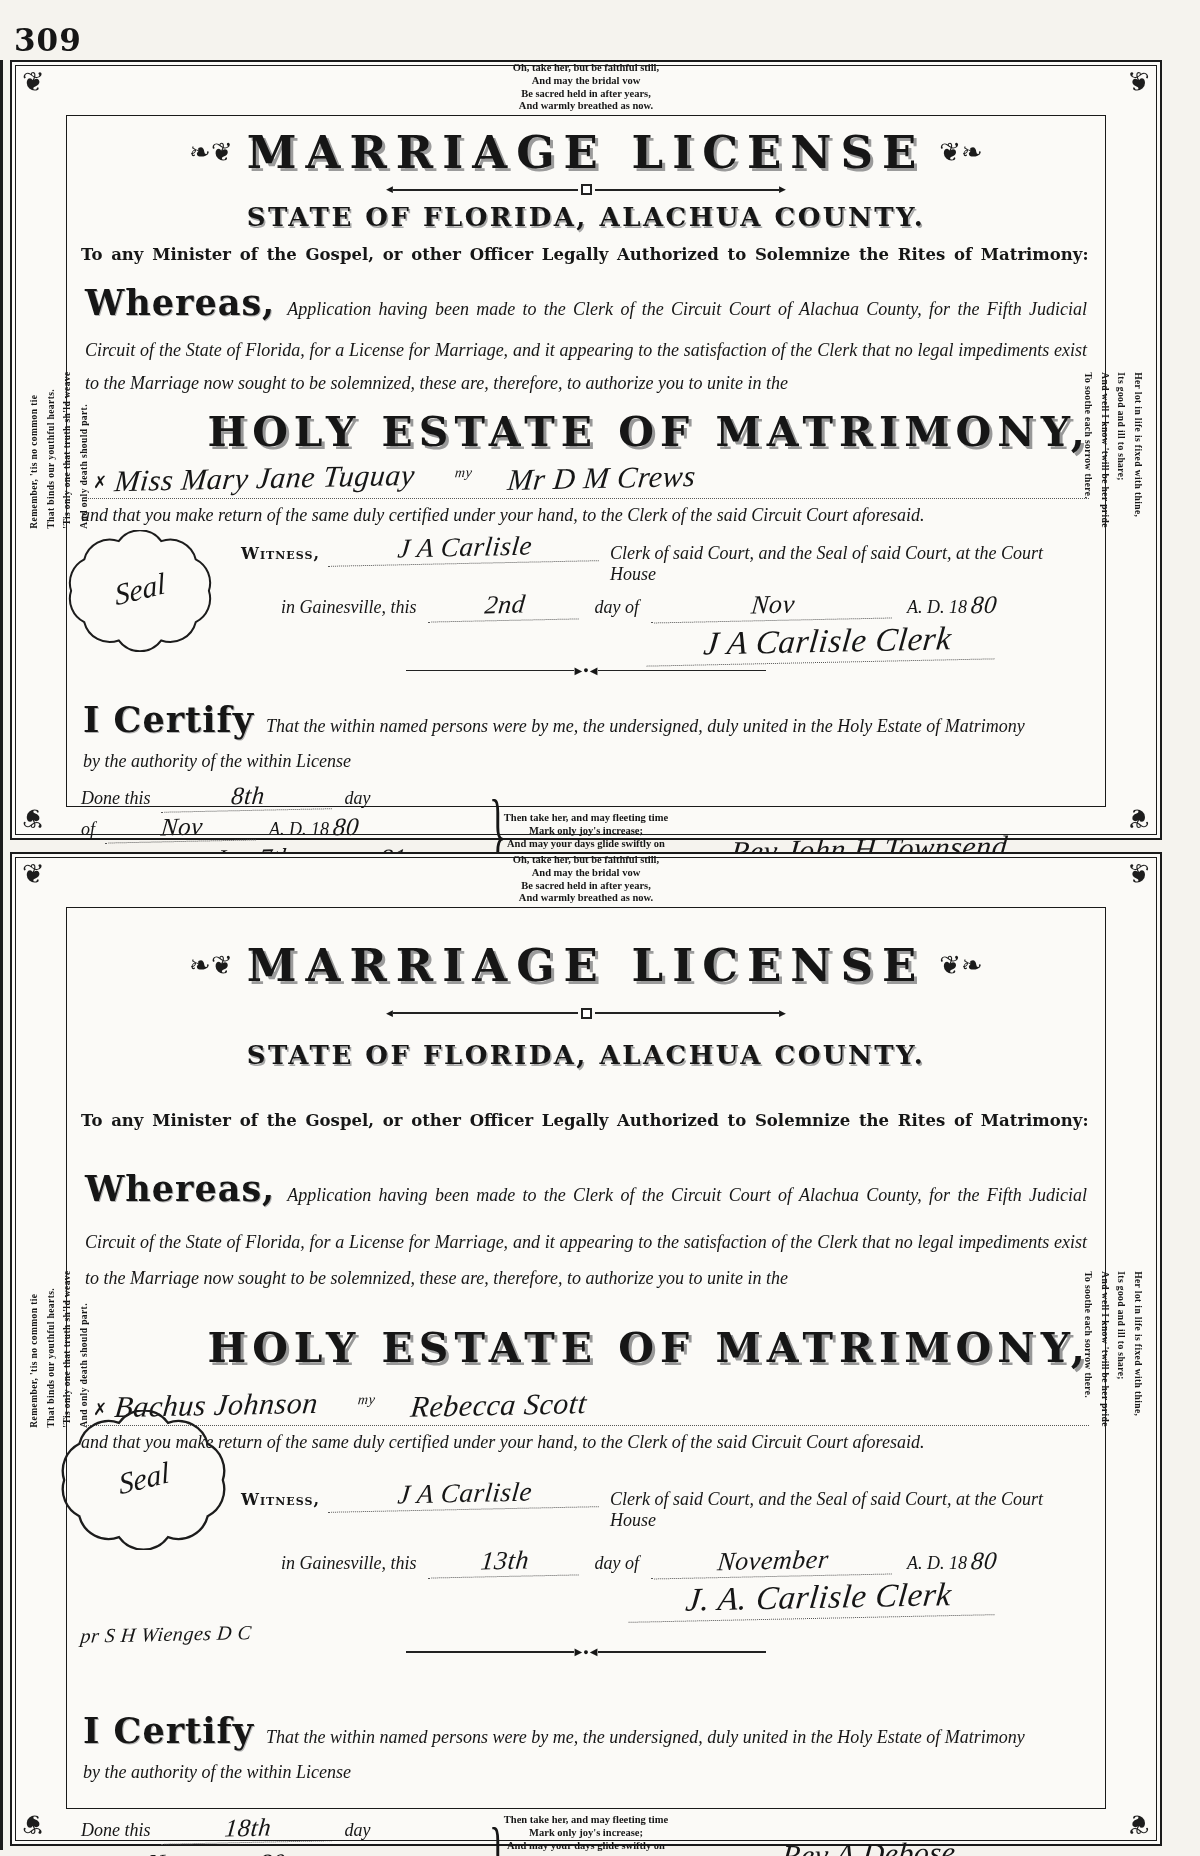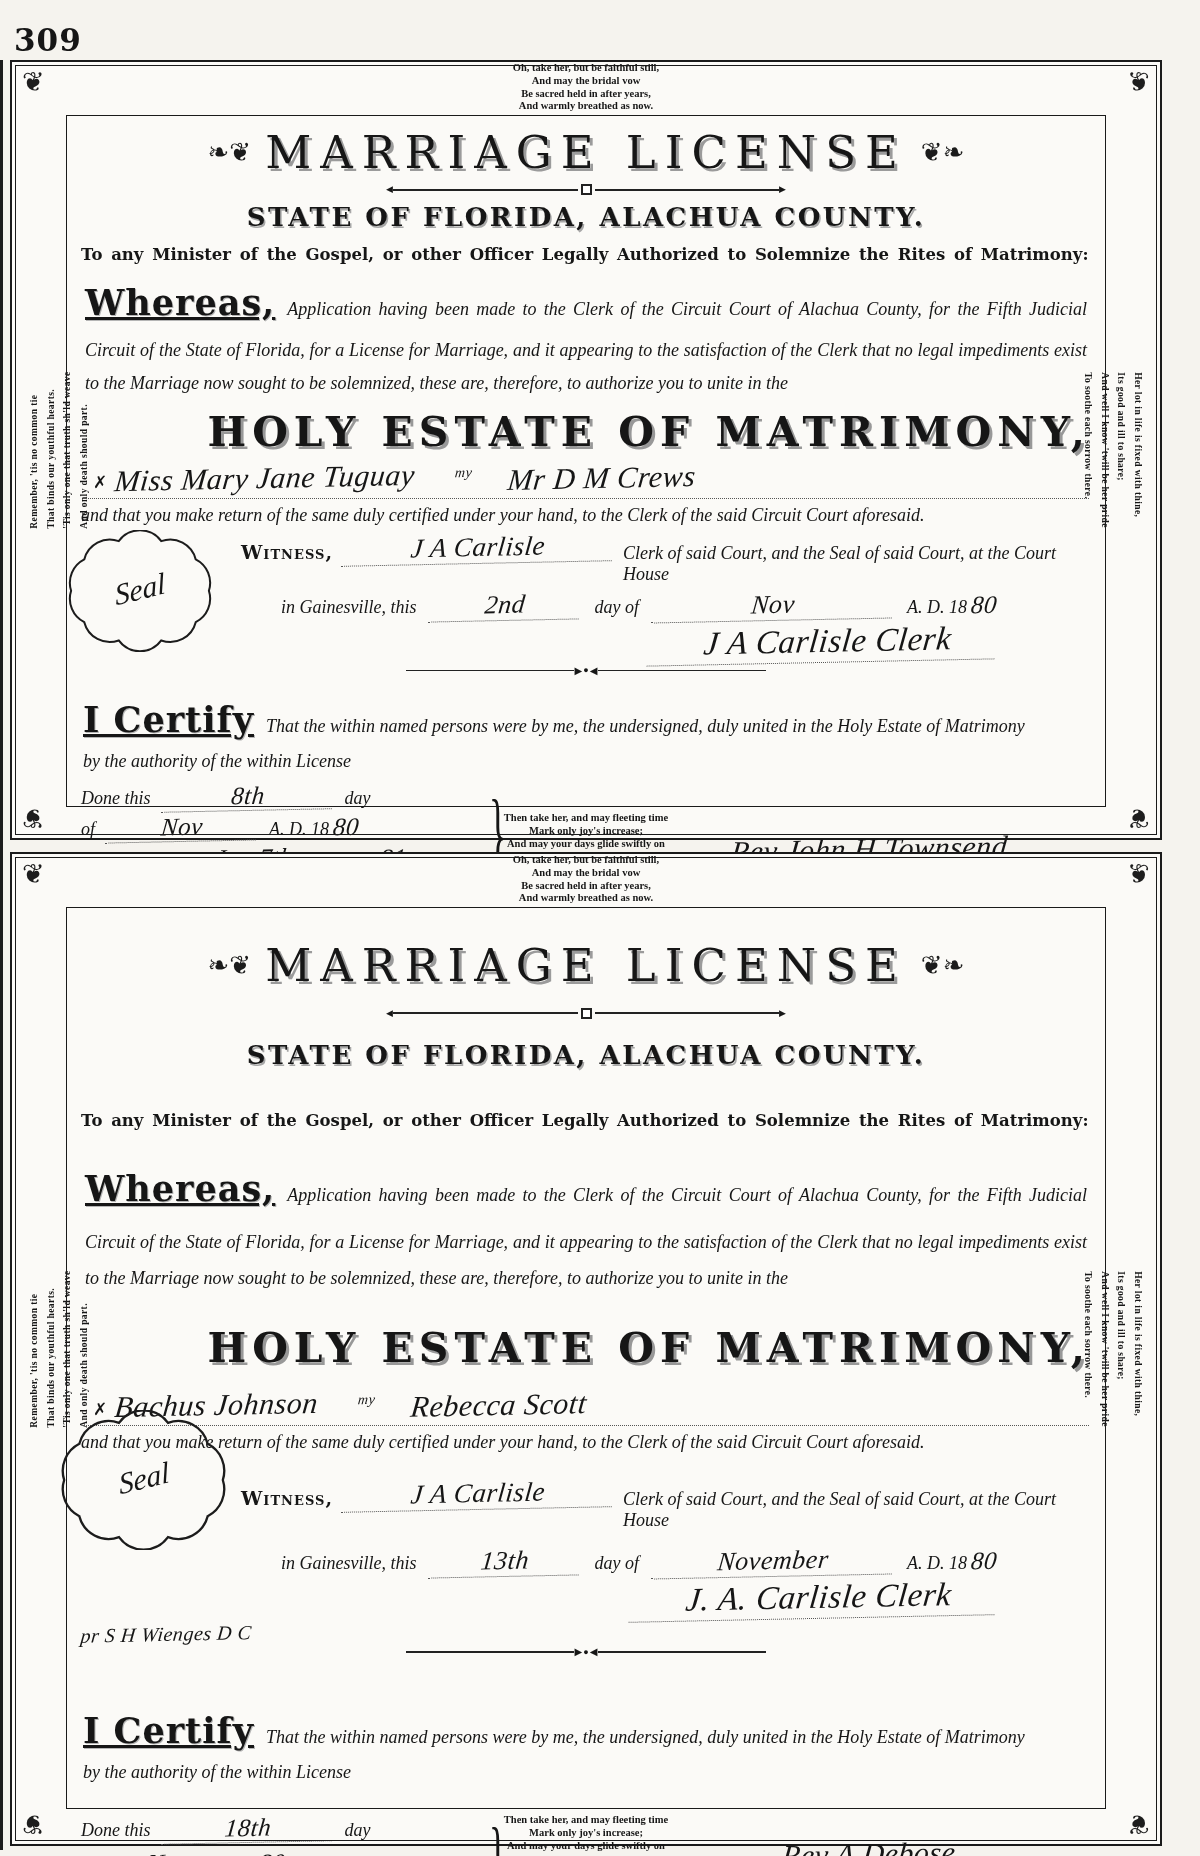--- a/index.html
+++ b/index.html
@@ -40,41 +40,41 @@
   .verse.bottom{margin-top:5px;}
   .inner{
     margin:2px 54px 0 54px;border:1px solid #1a1a1a;
     padding:calc(6px * var(--s)) 14px 0 14px;position:relative;box-sizing:border-box;
   }
   .c0 .inner{height:692px;}
   .c1 .inner{height:902px;}
   .title-row{margin-top:calc(4px * var(--s));display:flex;justify-content:center;align-items:center;gap:14px;}
   .title-orn{font-size:26px;color:#1b1b1b;}
   .title{
-    font-family:"DejaVu Serif",serif;font-size:45px;font-weight:normal;letter-spacing:9px;
+    font-family:"DejaVu Serif",serif;font-size:45px;font-weight:bold;letter-spacing:9px;
     text-shadow:3px 3px 0 #9b9b9b;white-space:nowrap;
   }
   .divider{display:flex;align-items:center;width:400px;margin:calc(5px * var(--s)) auto 0;}
   .divider .ln{flex:1;height:2px;background:#222;}
   .divider .sq{width:7px;height:7px;border:2px solid #222;background:#fff;margin:0 3px;}
   .divider .tip{font-size:9px;line-height:1;}
   .subtitle{
     margin-top:calc(7px * var(--s));text-align:center;
     font-family:"DejaVu Serif",serif;font-size:26px;font-weight:bold;letter-spacing:2.5px;
     text-shadow:1.5px 1.5px 0 #a8a8a8;
   }
   .salutation{
     margin-top:calc(13px * var(--s));text-align:left;
     font-family:"DejaVu Serif",serif;font-size:16.5px;font-weight:bold;word-spacing:3px;
   }
   .whereas{margin:calc(8px * var(--s)) 4px 0 4px;font-style:italic;font-size:18px;line-height:1.78;text-align:justify;}
   .c1 .whereas{line-height:2.0;}
   .lead-bl{
     font-family:"DejaVu Serif",serif;font-size:35px;font-weight:bold;font-style:normal;
-    letter-spacing:1px;margin-right:12px;text-shadow:1px 1px 0 #b5b5b5;text-decoration:underline;
+    letter-spacing:1px;margin-right:12px;text-shadow:1px 1px 0 #b5b5b5;
   }
   .holy{
     margin-top:calc(9px * var(--s));text-align:right;
     font-family:"DejaVu Serif",serif;font-size:41px;font-weight:bold;letter-spacing:6px;
     text-shadow:3px 3px 0 #989898;white-space:nowrap;
   }
   .hand{
     font-family:"Liberation Serif",serif;font-style:italic;display:inline-block;
     transform:skewX(-7deg) rotate(-1.2deg);letter-spacing:.5px;
   }
@@ -82,21 +82,21 @@
     margin:calc(5px * var(--s)) 2px 0 2px;display:flex;align-items:baseline;
     border-bottom:1px dotted #555;padding:0 30px 3px 10px;
   }
   .mark{font-size:17px;margin-right:8px;}
   .bride,.groom{font-size:30px;}
   .joiner{font-size:14px;margin:0 26px 0 40px;align-self:flex-start;position:relative;top:4px;}
   .groom{margin-left:10px;}
   .return-line{margin-top:6px;font-style:italic;font-size:18px;}
   .wit-row{margin-top:calc(9px * var(--s));display:flex;align-items:baseline;}
   .wit-label{
-    margin-left:160px;font-family:"DejaVu Serif",serif;font-weight:bold;font-size:19px;
+    margin-left:160px;font-family:"DejaVu Serif",serif;font-weight:bold;font-size:16px;
     font-variant:small-caps;letter-spacing:1px;
   }
   .wsig{min-width:270px;text-align:center;border-bottom:1px dotted #555;font-size:27px;margin:0 10px;position:relative;top:-3px;}
   .wit-rest{font-style:italic;font-size:18px;}
   .gv-row{margin-top:calc(5px * var(--s));margin-left:200px;display:flex;align-items:baseline;font-style:italic;font-size:18px;}
   .blank{border-bottom:1px dotted #555;text-align:center;}
   .gday{width:150px;font-size:26px;margin:0 14px;}
   .gmonth{width:240px;font-size:26px;margin:0 14px;}
   .yr{font-size:25px;margin-left:4px;}
   .clerk-row{margin-top:2px;text-align:right;padding-right:95px;}

